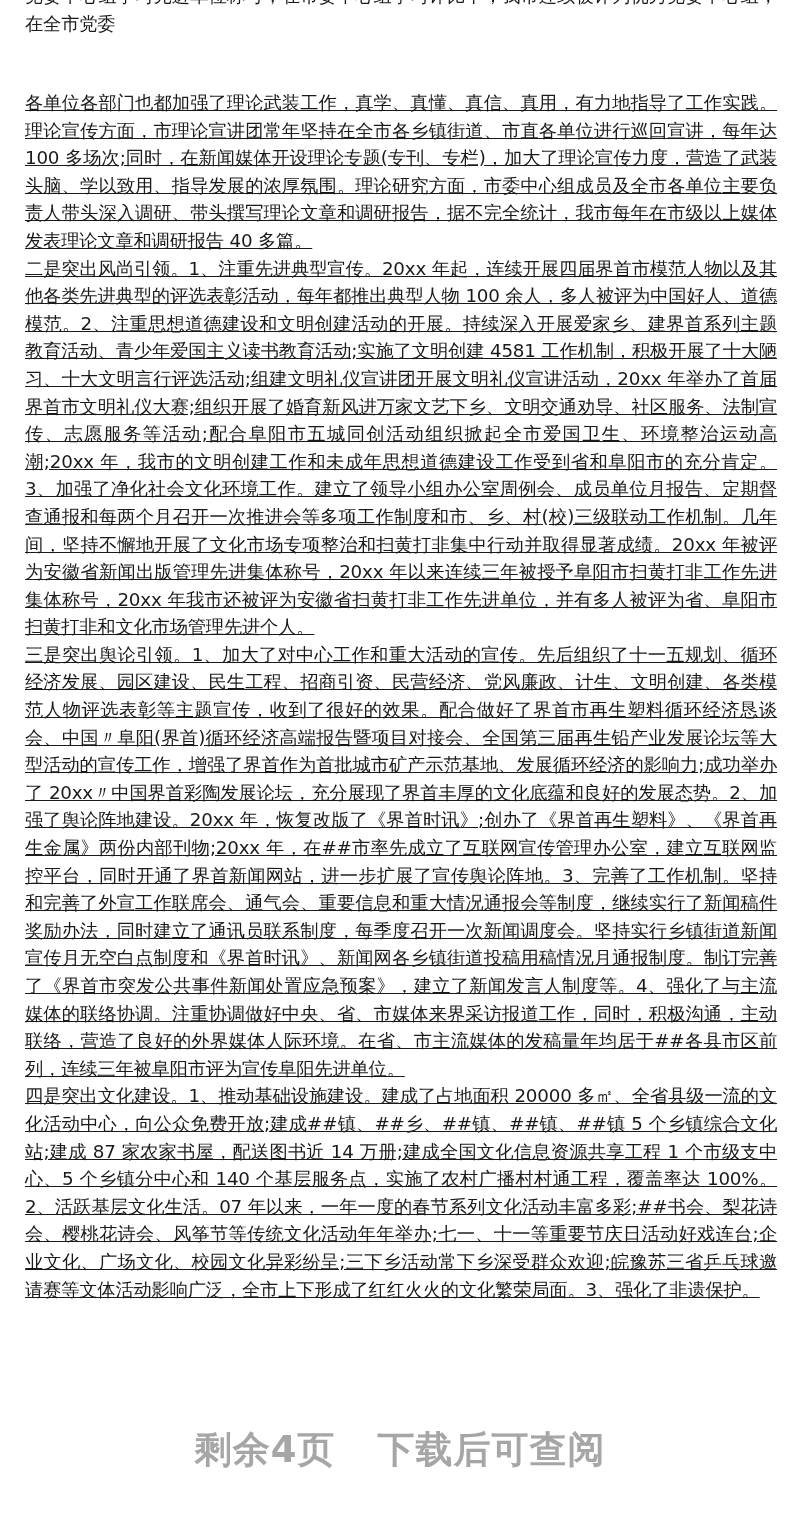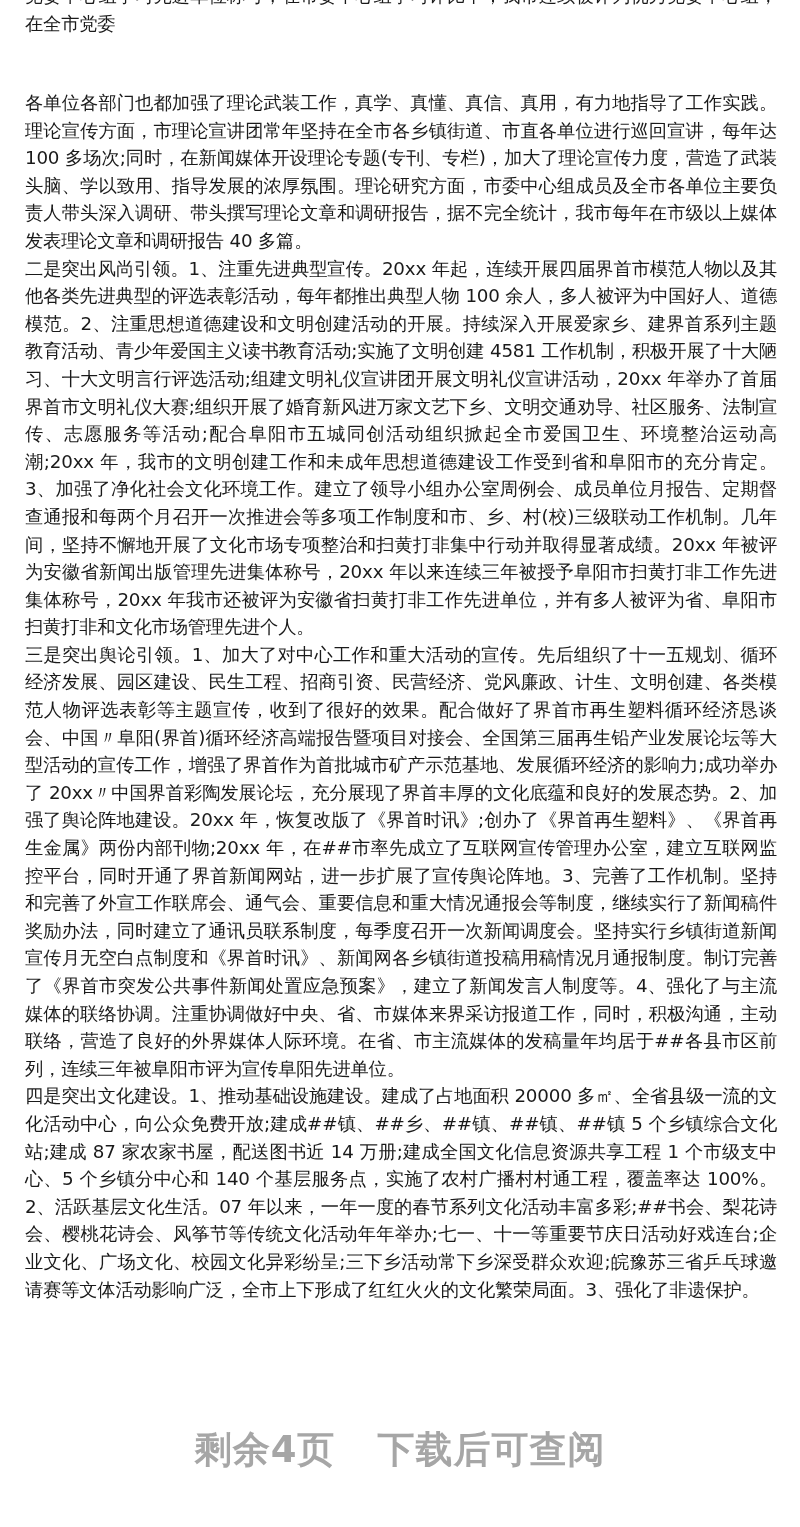--- a/index.html
+++ b/index.html
@@ -2,21 +2,21 @@
 <html><head>
 <meta charset="utf-8">
 <style>
   html, body { margin: 0; padding: 0; background: #ffffff; }
   body { width: 800px; height: 1527px; position: relative; overflow: hidden;
          font-family: "DejaVu Sans", "Liberation Sans", sans-serif; color: #1a1a1a; }
   .block { position: absolute; left: 25px; width: 752px; font-size: 18.3px; line-height: 27.6px;
            text-align: justify; letter-spacing: -0.2px; }
   .block p { margin: 0; }
   #top { top: -18px; }
-  #main { top: 89px; }
+  #main { top: 89px; text-decoration: underline; }
   .more { position: absolute; top: 1425px; left: 0; width: 800px; text-align: center;
           font-size: 37px; font-weight: bold; color: #a6a6a6; letter-spacing: 1px; }
   .more span + span { margin-left: 42px; }
 </style>
 </head>
 <body>
 
 <div class="block" id="top">
   <p>党委中心组学习先进单位称号，在市委中心组学习评比中，我市连续被评为优秀党委中心组，在全市党委</p>
 </div>

